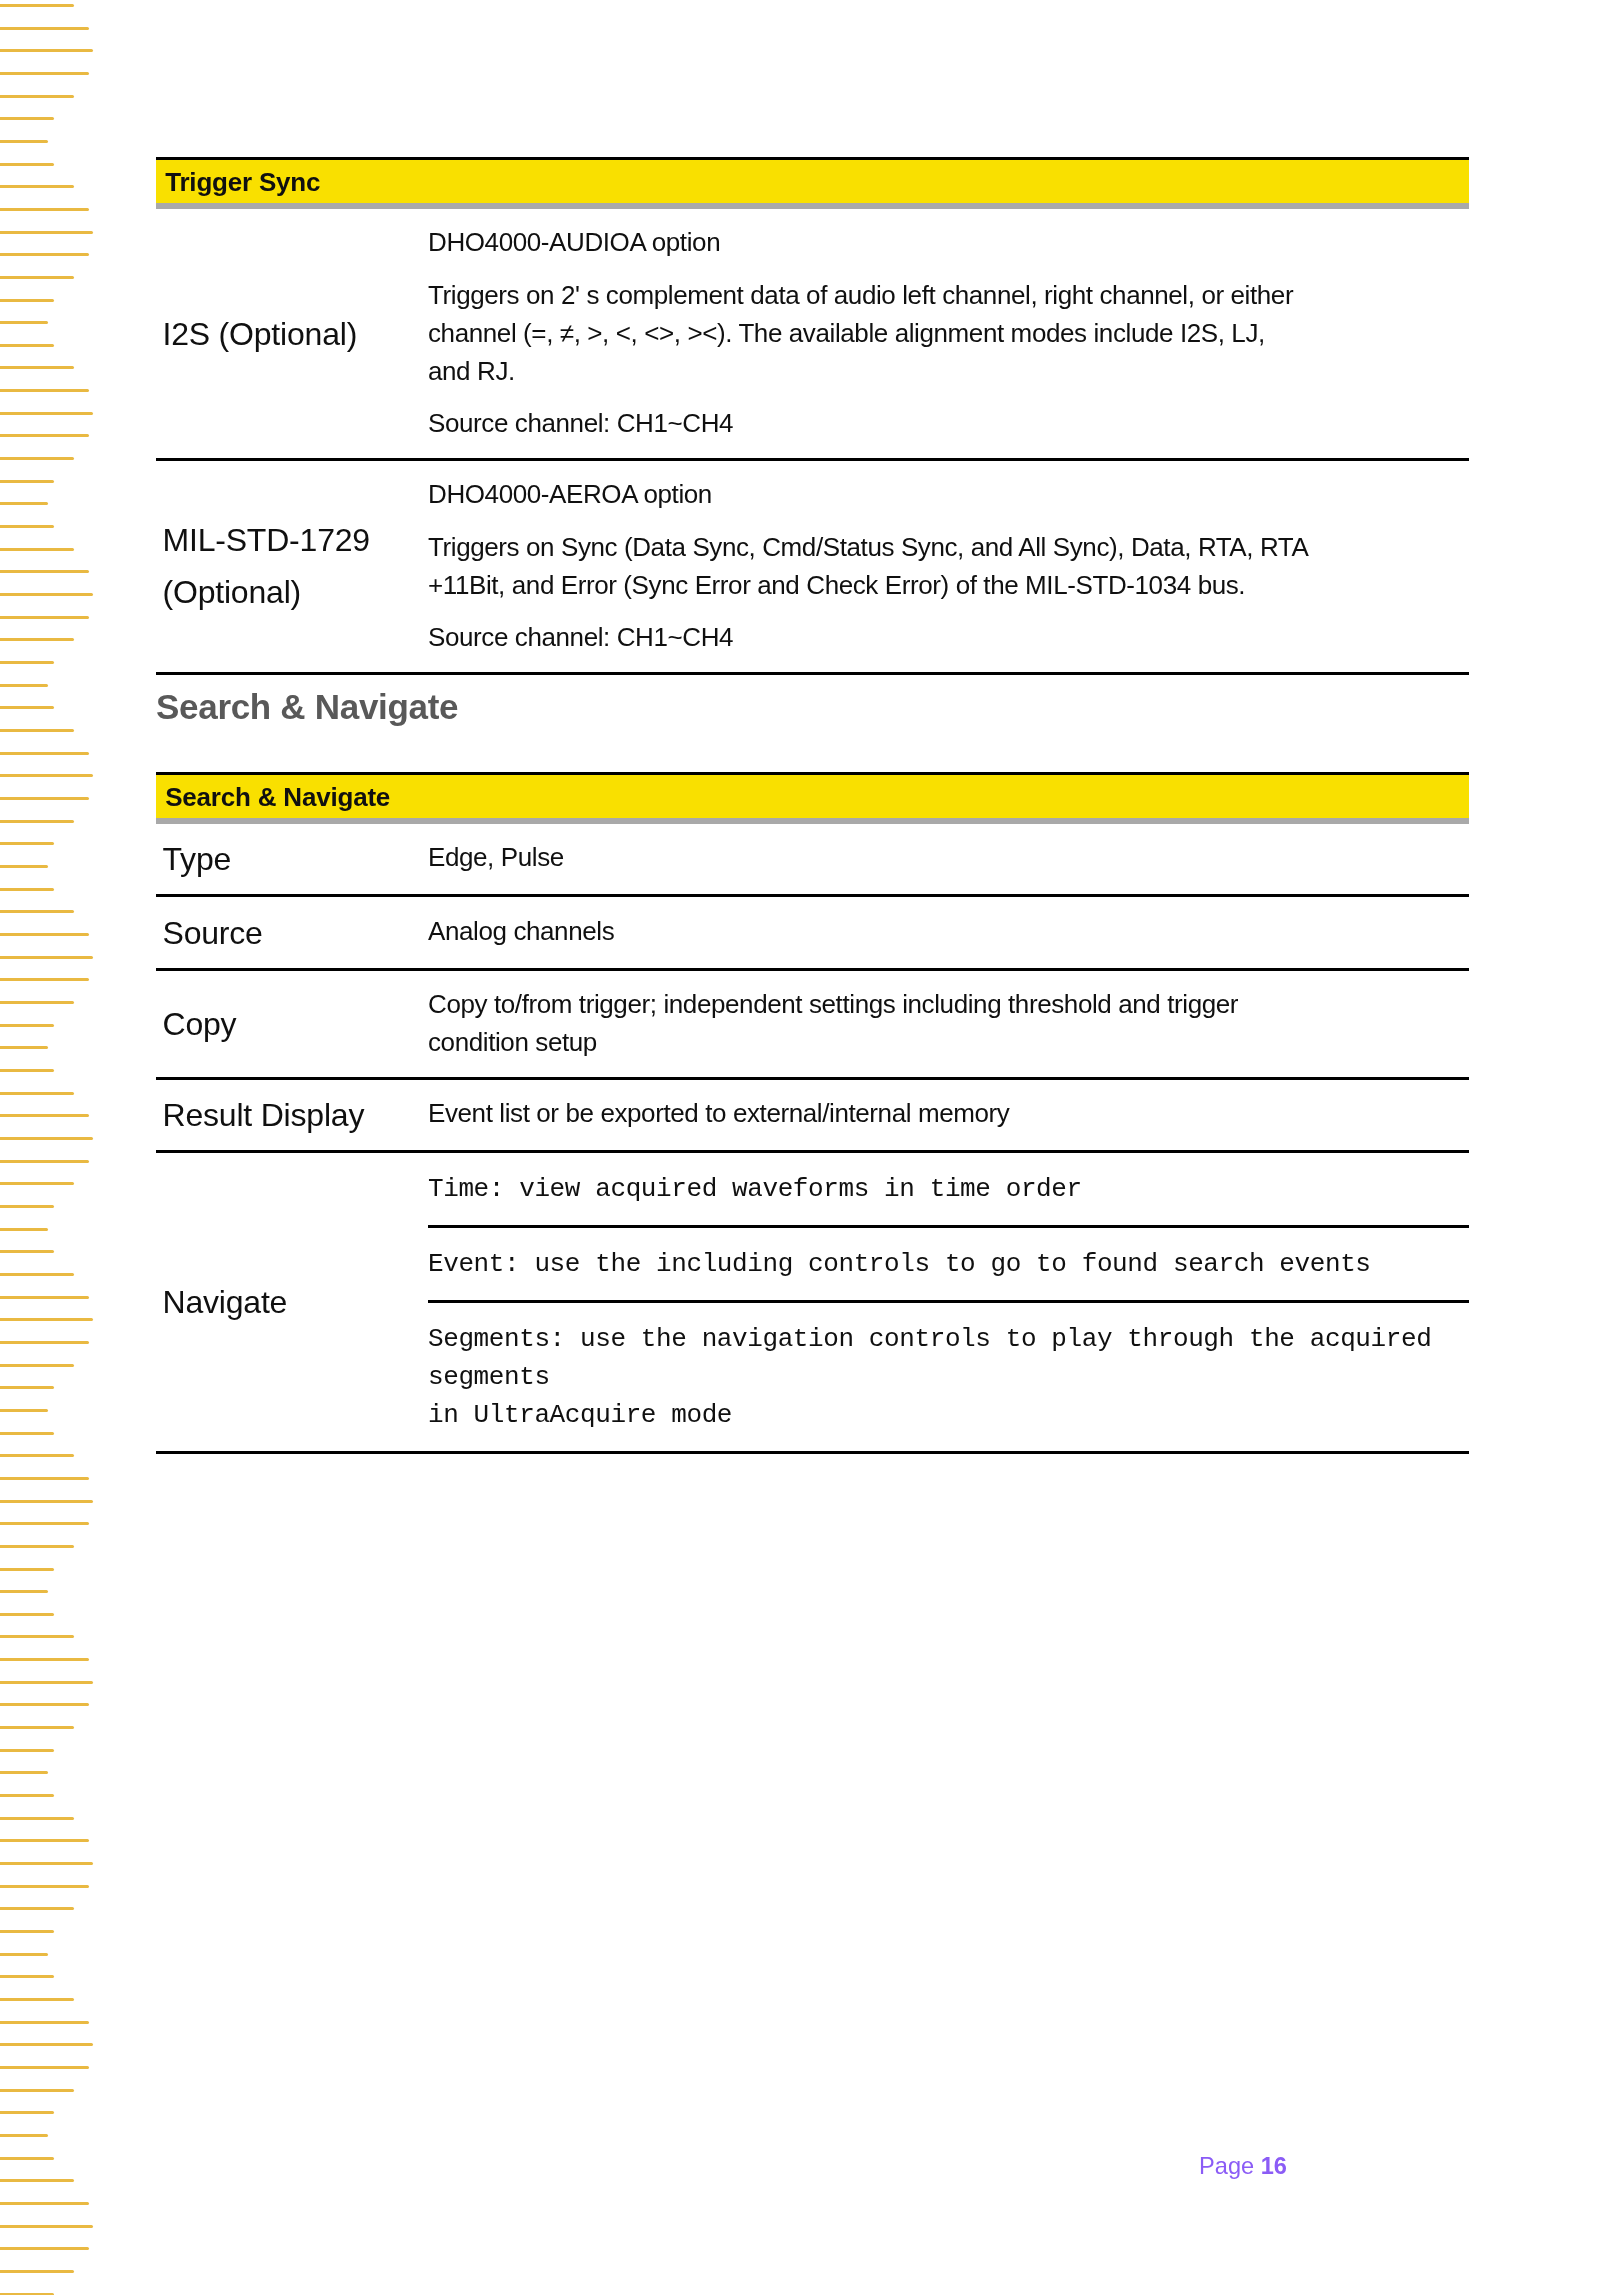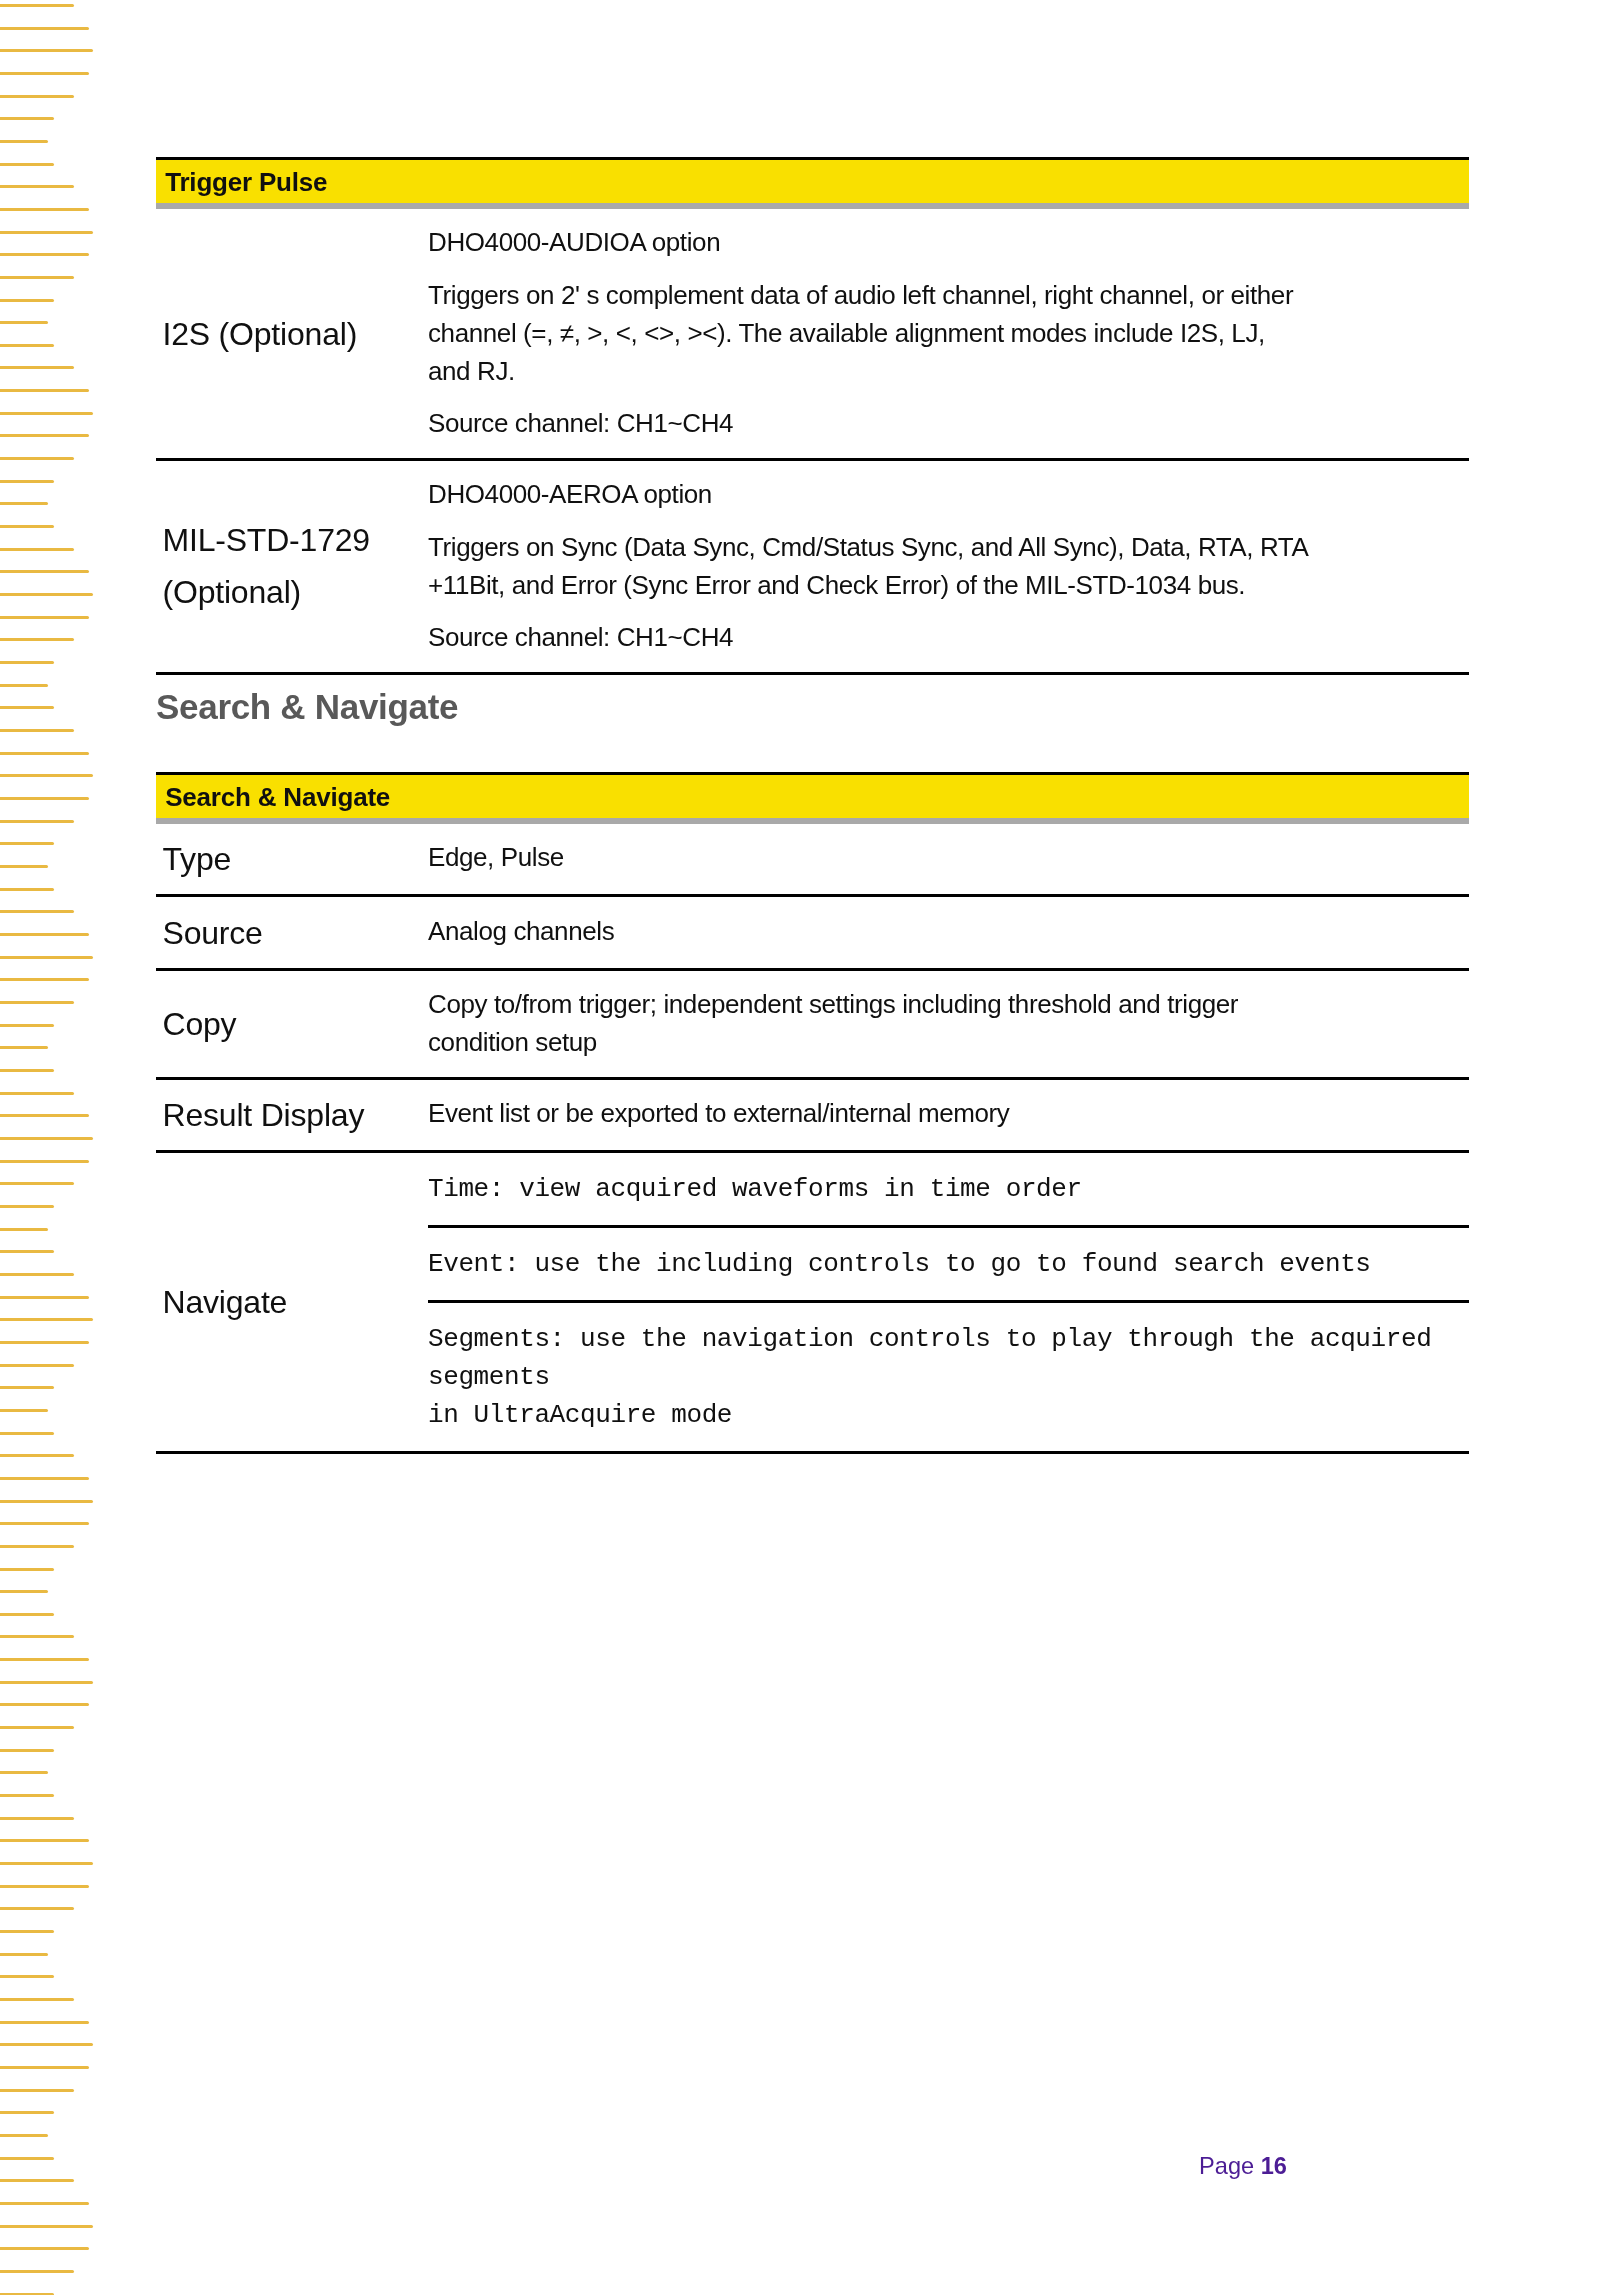--- a/index.html
+++ b/index.html
@@ -57,21 +57,21 @@
   .subrow:last-child { border-bottom:none; }
 
   .section-heading {
     position:absolute; left:0; margin:0;
     font-size:35px; line-height:38px; font-weight:bold;
     letter-spacing:-0.3px;
     color:var(--heading,#595959);
   }
   .footer {
     position:absolute; top:2153px; right:182px;
-    font-size:23.6px; line-height:26px; color:#4c1d95;
+    font-size:23.6px; line-height:26px; color:#8b5cf6;
   }
   .footer b { font-weight:bold; }
 </style>
 </head>
 <body>
 
 <div class="page" style="--header-bg: #F9E000; --shadow: #A9A9A9; --accent: #E9B942; --heading: #595959;">
 
   <div id="accent-lines">
       <div class="accent-line" style="top: 3.9px; width: 74px;"></div>
@@ -174,21 +174,21 @@
       <div class="accent-line" style="top: 2202px; width: 89px;"></div>
       <div class="accent-line" style="top: 2225px; width: 93px;"></div>
       <div class="accent-line" style="top: 2247px; width: 89px;"></div>
       <div class="accent-line" style="top: 2270px; width: 74px;"></div>
       <div class="accent-line" style="top: 2293px; width: 54px;"></div>
     </div>
 
   <div class="content">
 
     <section class="spec-table" style="top:157px">
-        <div class="tbl-header">Trigger Pulse</div>
+        <div class="tbl-header">Trigger Sync</div>
         <div class="tbl-shadow"></div>
         <div class="tbl-row">
           <div class="cell-label">I2S (Optional)</div>
           <div class="cell-value">
             <p>DHO4000-AUDIOA option</p>
             <p>Triggers on 2' s complement data of audio left channel, right channel, or either
 channel (=, ≠, &gt;, &lt;, &lt;&gt;, &gt;&lt;). The available alignment modes include I2S, LJ,
 and RJ.</p>
             <p>Source channel: CH1~CH4</p>
           </div>

